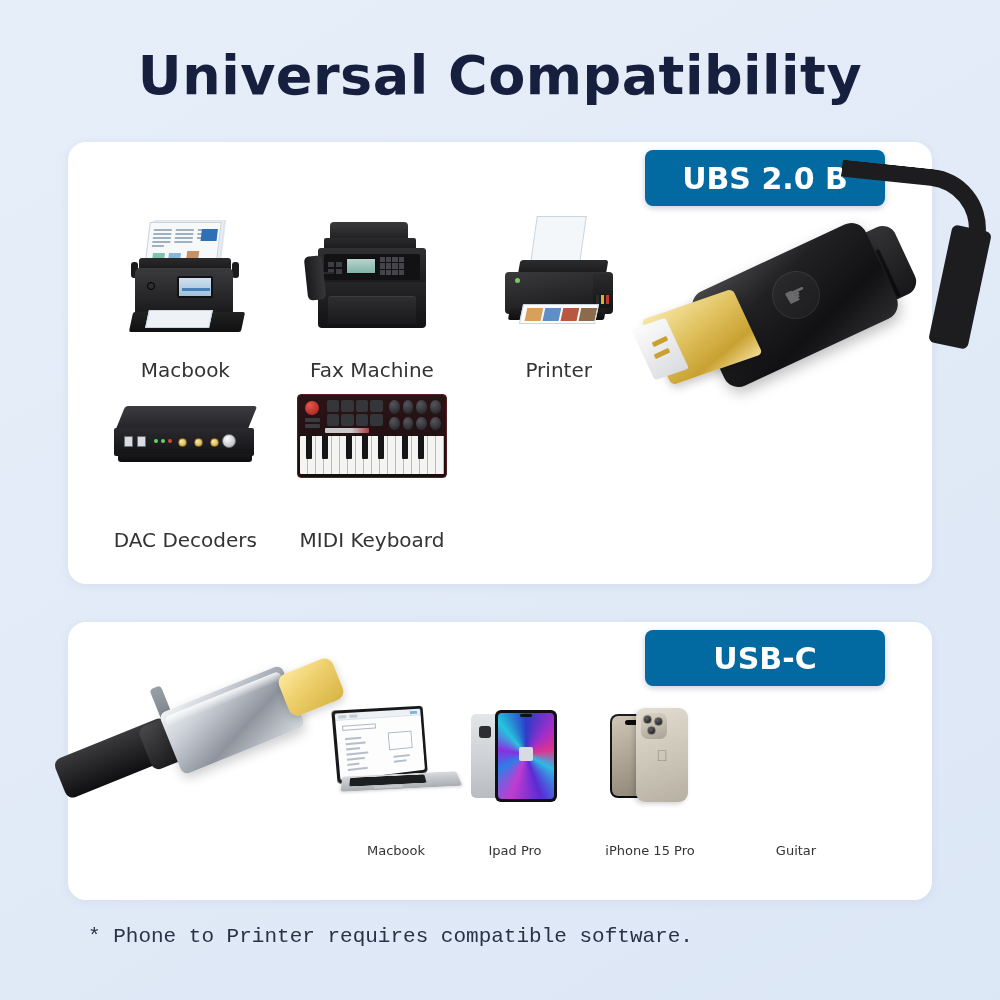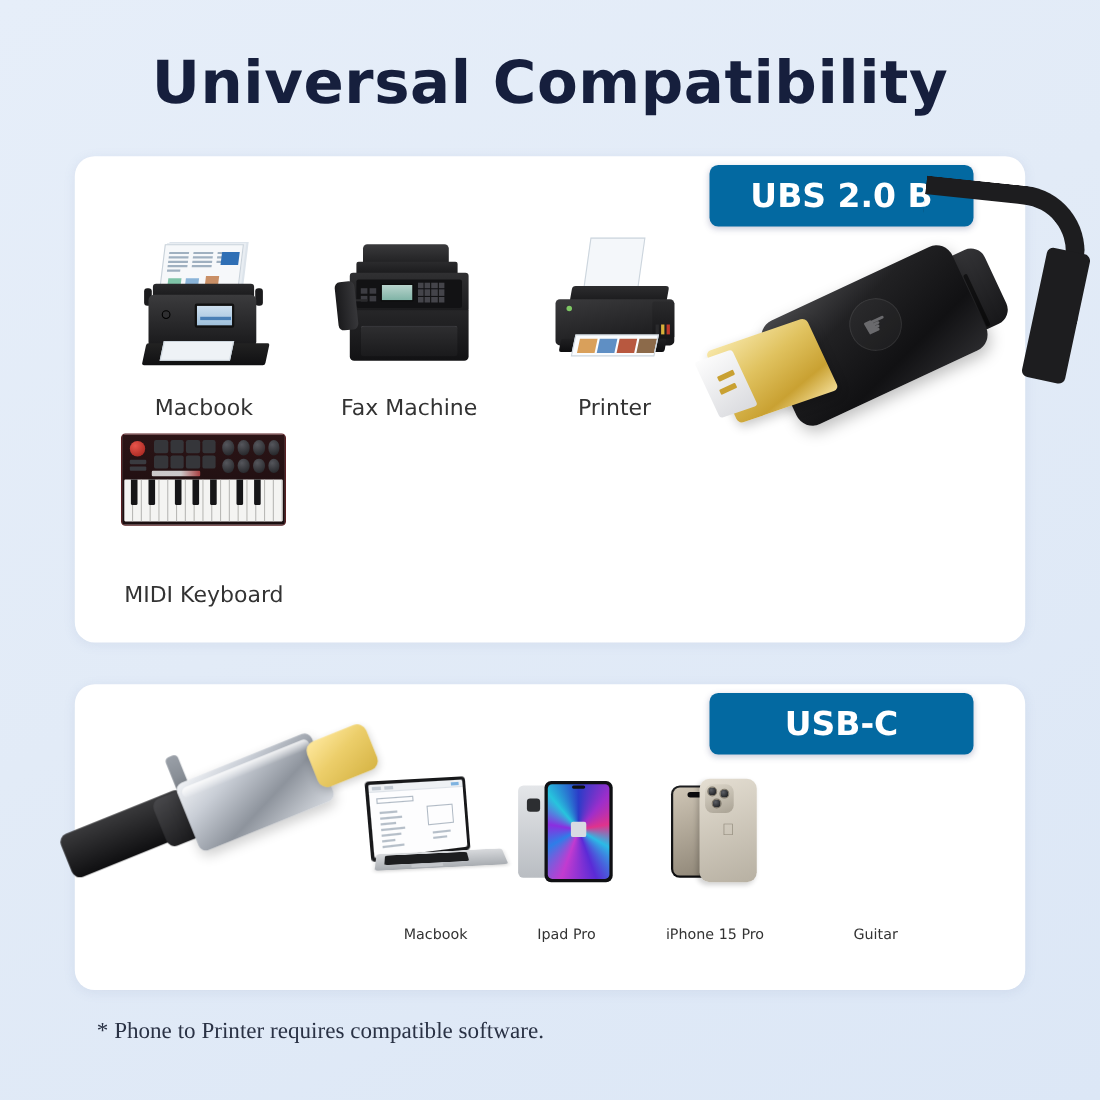--- a/index.html
+++ b/index.html
@@ -52,21 +52,21 @@
   .dev-label{
     font-size:20px; color:#333; margin-top:6px; white-space:nowrap;
     font-family:"DejaVu Sans", sans-serif;
   }
   #grid-usbc .dev-label{ font-size:13px; }
 
   
   #footnote{
     position:absolute; left:88px; top:925px;
     font-size:21px; color:#2a3245;
-    font-family:Liberation Serif, serif;
+    font-family:Liberation Mono, monospace;
   }
 
   
   .sc-wrap{ position:absolute; left:50%; top:8px; transform:translateX(-50%); width:128px; height:118px; }
   .sc-body{ position:absolute; left:14px; top:48px; width:98px; height:46px;
     background:linear-gradient(180deg,#3b3b3d,#1a1a1c); border-radius:5px 5px 3px 3px; }
   .sc-lcd{ position:absolute; left:56px; top:56px; width:36px; height:22px;
     background:linear-gradient(180deg,#cfe0ef,#9fc0dc); border:2px solid #111; border-radius:2px; }
   .sc-lcd i{ position:absolute; left:3px; top:10px; width:28px; height:3px; background:#4a7fb5; }
   .sc-btn{ position:absolute; left:26px; top:62px; width:8px; height:8px; border-radius:50%;
@@ -419,20 +419,39 @@
           <s style="left:4px;background:#d9a05b"></s>
           <s style="left:22px;background:#5f8fc4"></s>
           <s style="left:40px;background:#b8583f"></s>
           <s style="left:58px;background:#8c6a4a"></s>
         </div>
       </div>
     </div>
     <div class="dev-label">Printer</div>
   </div>
 
+  <div class="dev">
+    <div class="dev-art">
+      <div class="dac-wrap">
+        <div class="dac-top"></div>
+        <div class="dac-face"></div>
+        <div class="dac-bot"></div>
+        <div class="dac-usb" style="left:14px"></div>
+        <div class="dac-usb" style="left:27px"></div>
+        <div class="dac-led" style="left:44px;background:#5ed46a"></div>
+        <div class="dac-led" style="left:51px;background:#5ed46a"></div>
+        <div class="dac-led" style="left:58px;background:#d04a3a"></div>
+        <div class="dac-rca" style="left:68px"></div>
+        <div class="dac-rca" style="left:84px"></div>
+        <div class="dac-rca" style="left:100px"></div>
+        <div class="dac-knob"></div>
+      </div>
+    </div>
+    <div class="dev-label">DAC Decoders</div>
+  </div>
 
   <div class="dev">
     <div class="dev-art">
       <div class="mk-wrap">
         <div class="mk-body"></div>
         <div class="mk-joy"></div>
         <div class="mk-sw">
             <s></s>
             <s></s>
           </div>

